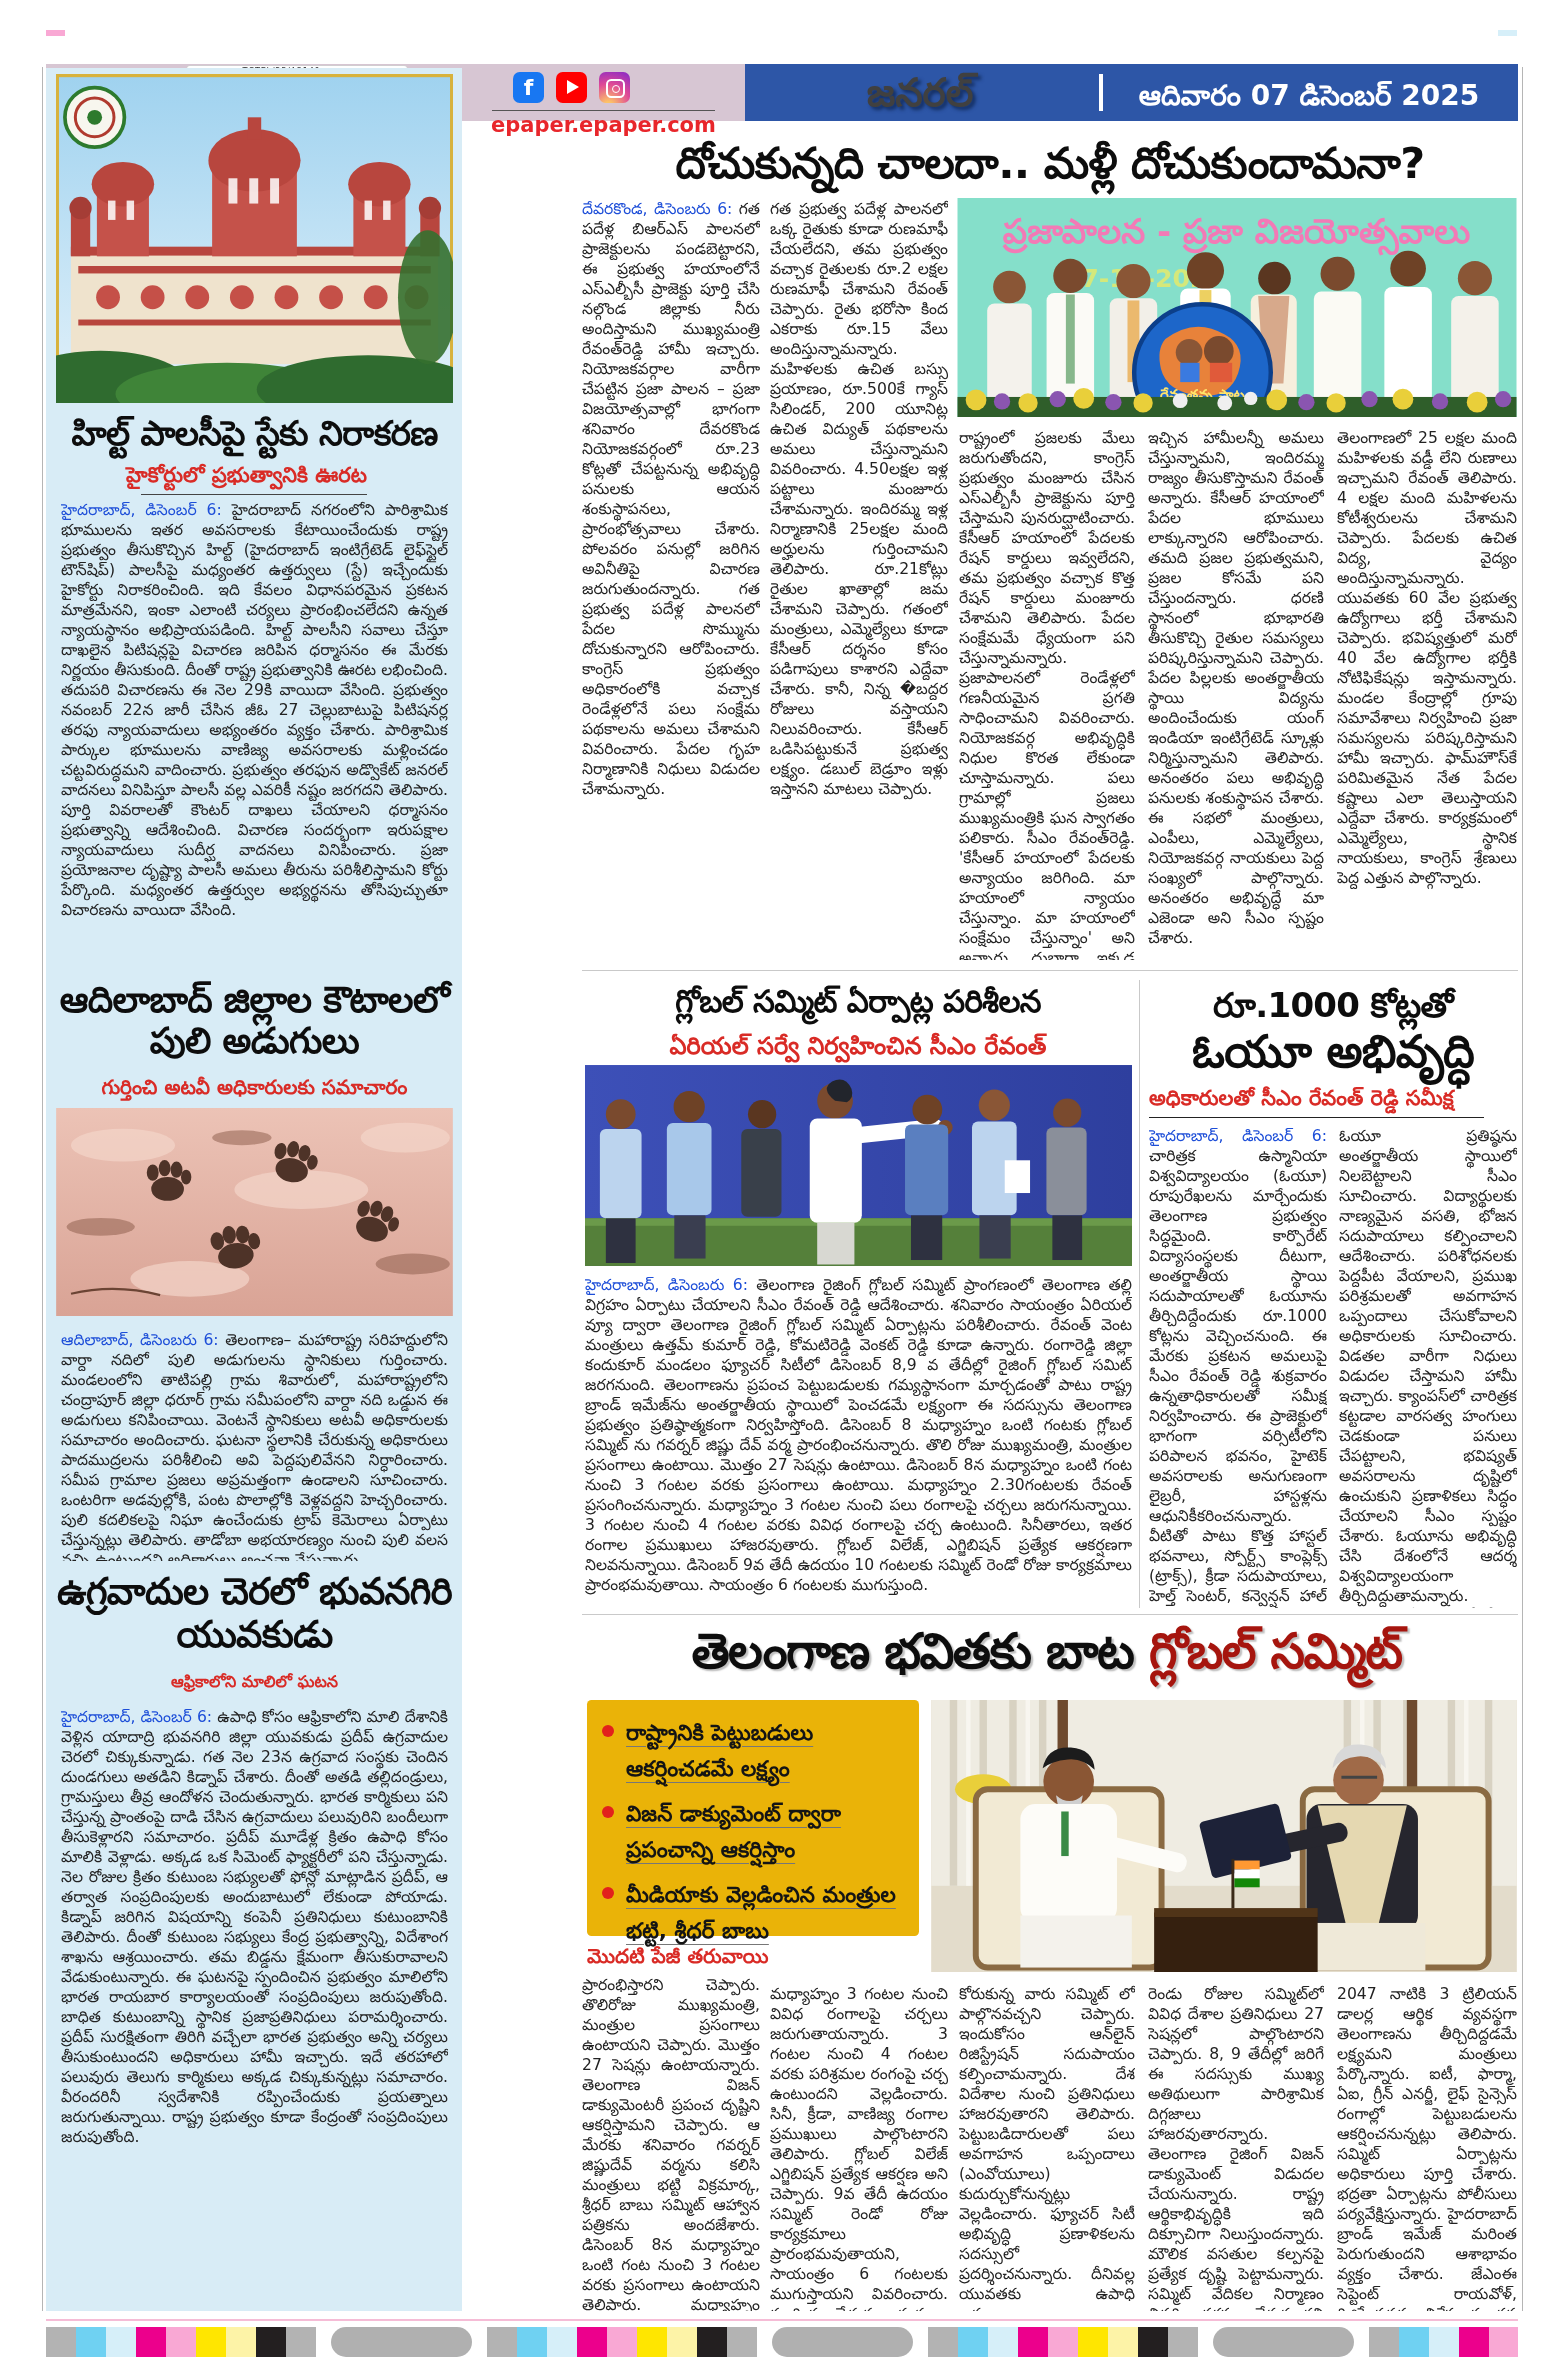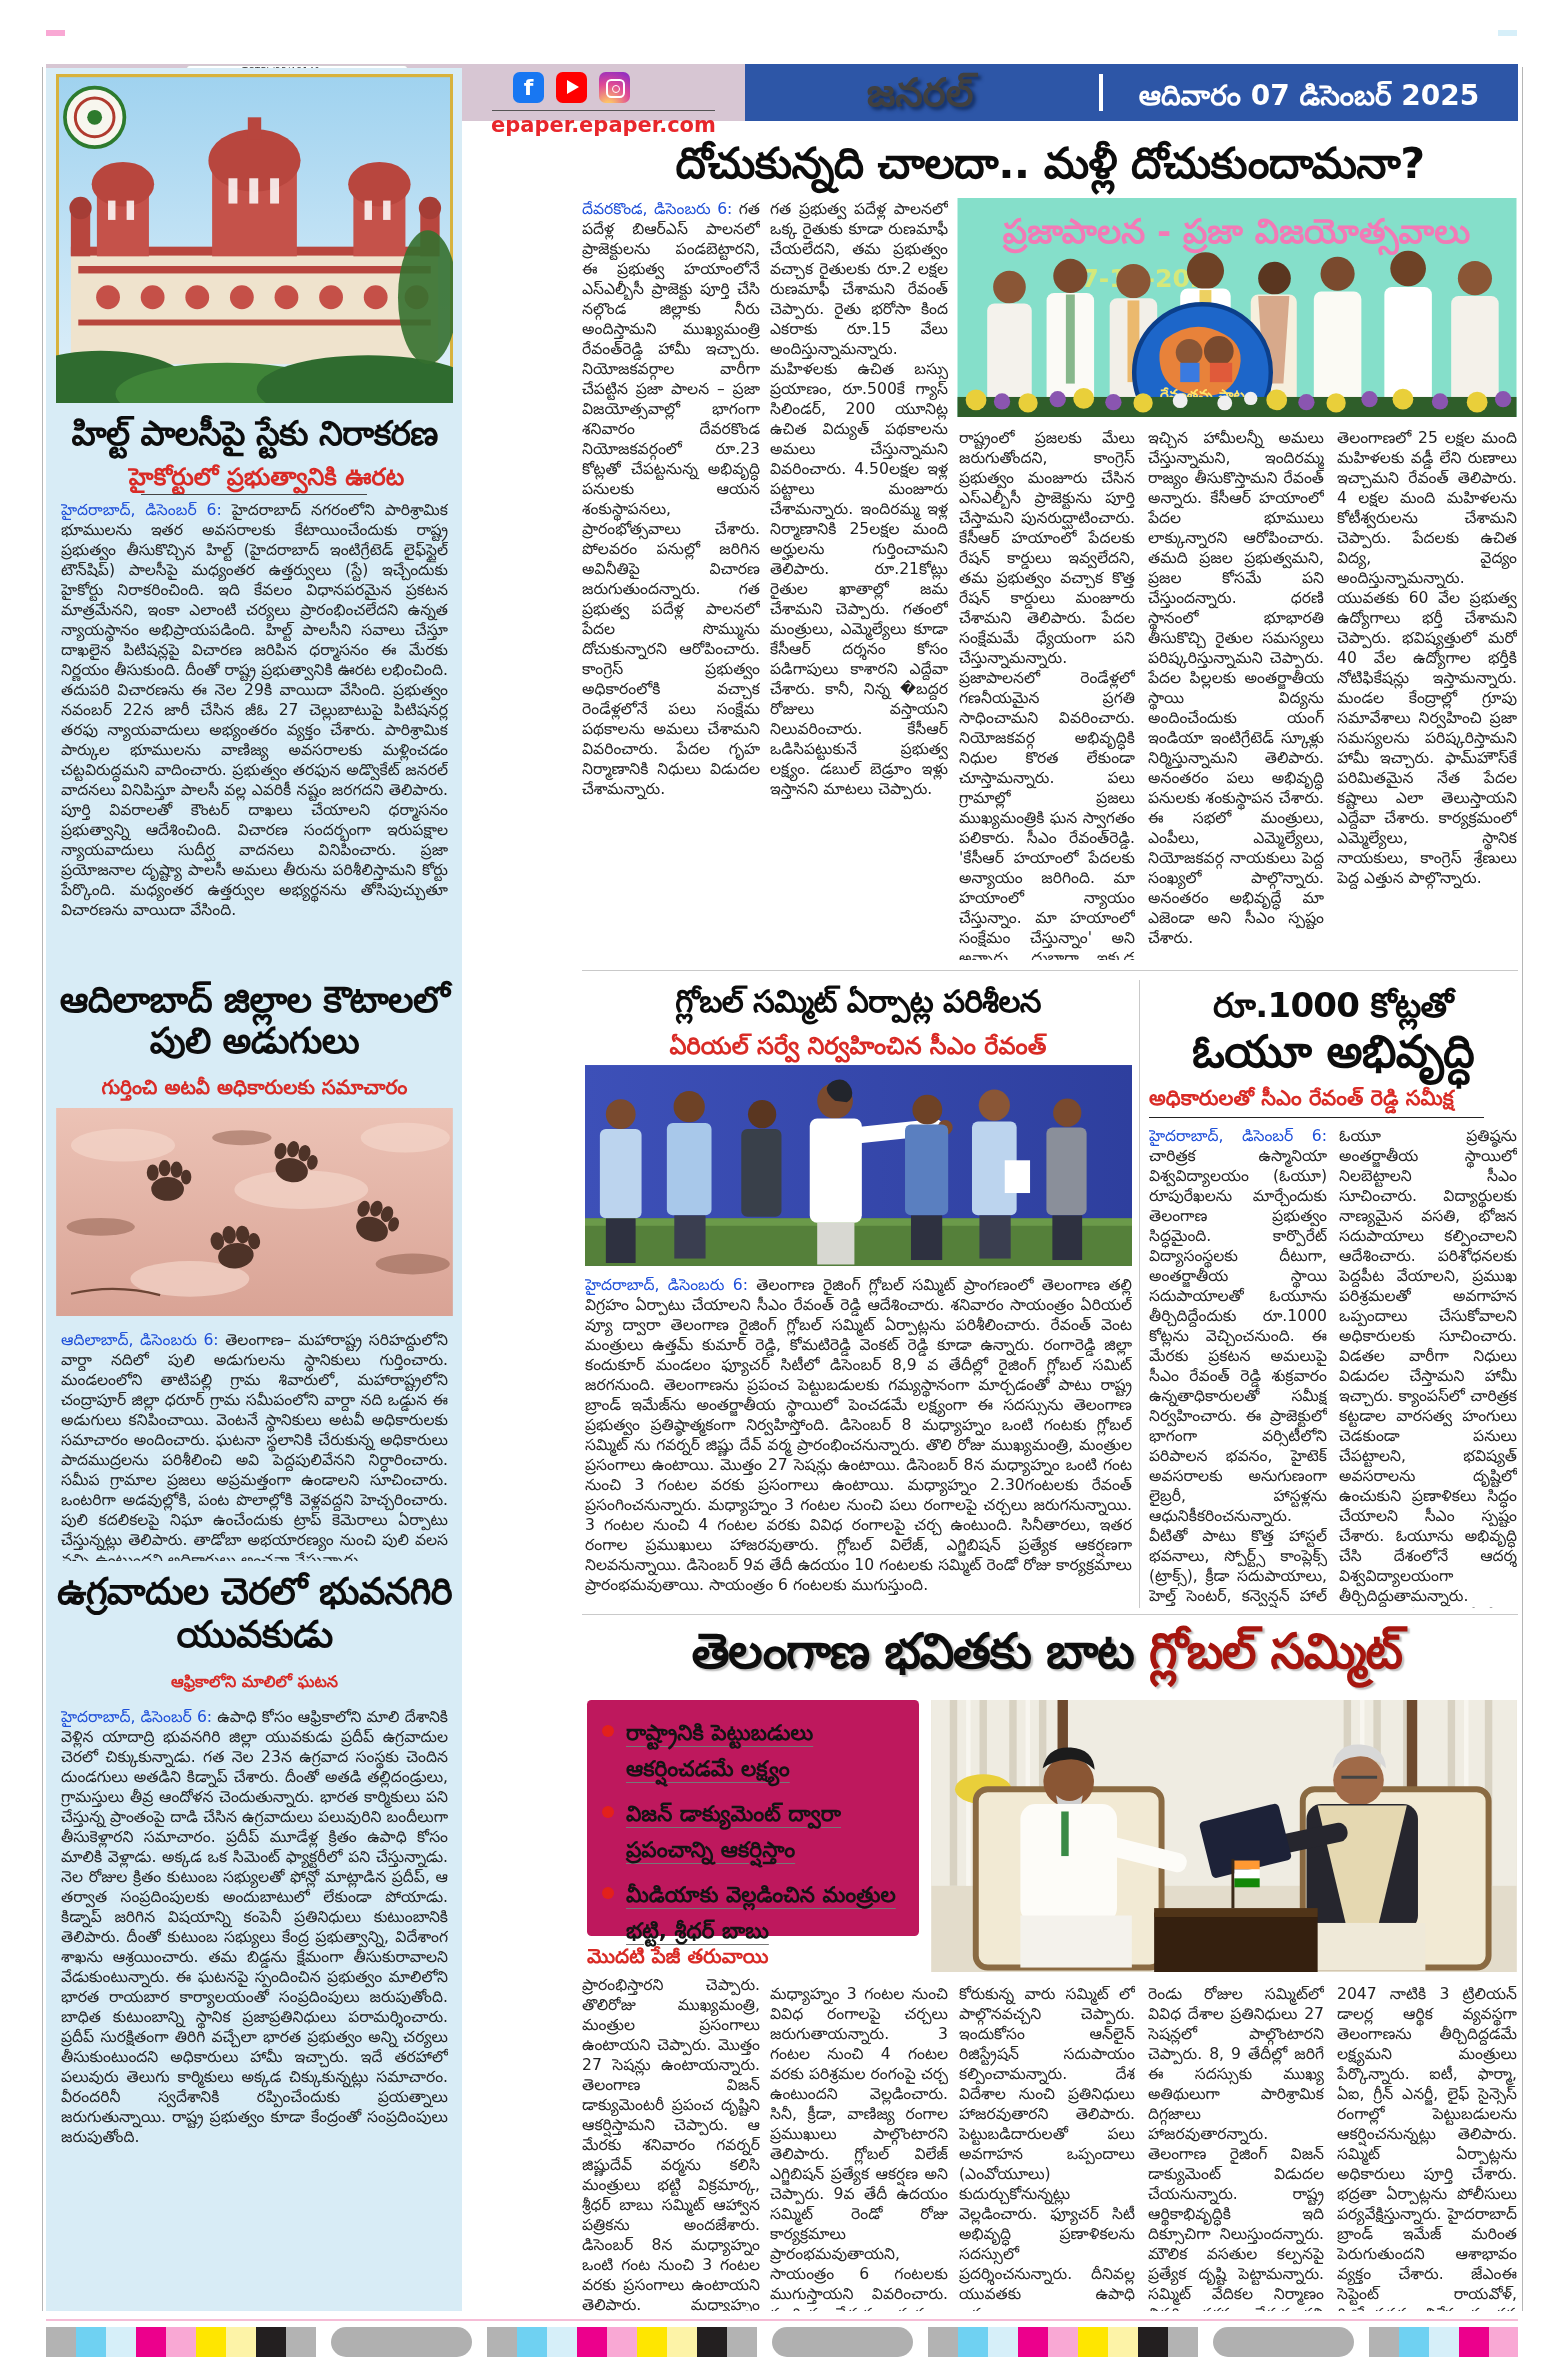--- a/index.html
+++ b/index.html
@@ -34,21 +34,21 @@
   .leftcol{background:#d8ecf6;}
   .headline{font-weight:bold;color:#0d0d0d;text-align:center;letter-spacing:-0.7px;}
   .subhead{color:#d92b26;font-weight:bold;text-align:center;}
   .sub-rule{border-top:1.1px solid #444;}
   .bodytext{font-size:15.6px;line-height:20px;text-align:justify;color:#222;overflow:hidden;}
   .dateline{font-weight:normal;color:#1d4ed8;}
   .photo{display:block;}
   
   .bighead-black{color:#0d0d0d;}
   .bighead-red{color:#a6150e;}
-  .bullet-box{background:#be185d;border-radius:4.5px;padding:15px 12px 7.4px 15px;box-sizing:border-box;}
+  .bullet-box{background:#eab308;border-radius:4.5px;padding:15px 12px 7.4px 15px;box-sizing:border-box;}
   .bullet-item{display:flex;gap:12px;margin-bottom:9px;}
   .bullet-dot{width:12px;height:12px;border-radius:50%;background:#e2211c;margin-top:10.4px;flex:none;}
   .bullet-text{font-size:21.6px;line-height:36px;font-weight:bold;color:#141414;
                text-decoration:underline;text-decoration-color:#777;text-decoration-thickness:0.7px;text-underline-offset:6px;}
   .continued{color:#d92b26;font-size:20px;font-weight:bold;}
   
   .cbar{display:flex;align-items:center;overflow:hidden;}
   .cb-sq{width:30px;height:30px;flex:none;}
   .cb-bar{width:141px;height:30px;border-radius:15px;flex:none;margin:0 15px;}
   .vrule{background:#c9c9c9;width:0.7px;}
@@ -152,21 +152,21 @@
     <ellipse cx="230" cy="430" rx="150" ry="42" fill="#3f8438"></ellipse>
     <ellipse cx="420" cy="424" rx="150" ry="46" fill="#2f6b2f"></ellipse>
     <ellipse cx="500" cy="300" rx="40" ry="90" fill="#35702f" opacity="0.9"></ellipse>
 
     <circle cx="52" cy="58" r="40" fill="#f7f6ee" stroke="#2d7a2d" stroke-width="5"></circle>
     <circle cx="52" cy="58" r="26" fill="none" stroke="#b03a2e" stroke-width="4"></circle>
     <circle cx="52" cy="58" r="10" fill="#2d7a2d"></circle>
   </svg>
 
   <div class="abs headline" style="left:52px;top:413px;width:405px;font-size:34px;">హిల్ట్ పాలసీపై స్టేకు నిరాకరణ</div>
-  <div class="abs subhead" style="left:64px;top:463px;width:405px;font-size:24px;">హైకోర్టులో ప్రభుత్వానికి ఊరట</div>
+  <div class="abs subhead" style="left:44px;top:463px;width:405px;font-size:21px;">హైకోర్టులో ప్రభుత్వానికి ఊరట</div>
   <div class="abs sub-rule" style="left:141px;top:494px;width:226px;"></div>
   <p class="abs bodytext" style="left:61px;top:500px;width:387px;height:461px;margin:0;">
     <b class="dateline">హైదరాబాద్, డిసెంబర్ 6:</b>
     <span>హైదరాబాద్ నగరంలోని పారిశ్రామిక భూములను ఇతర అవసరాలకు కేటాయించేందుకు రాష్ట్ర ప్రభుత్వం తీసుకొచ్చిన హిల్ట్ (హైదరాబాద్ ఇంటిగ్రేటెడ్ లైఫ్‌స్టైల్ టౌన్‌షిప్) పాలసీపై మధ్యంతర ఉత్తర్వులు (స్టే) ఇచ్చేందుకు హైకోర్టు నిరాకరించింది. ఇది కేవలం విధానపరమైన ప్రకటన మాత్రమేనని, ఇంకా ఎలాంటి చర్యలు ప్రారంభించలేదని ఉన్నత న్యాయస్థానం అభిప్రాయపడింది. హిల్ట్ పాలసీని సవాలు చేస్తూ దాఖలైన పిటిషన్లపై విచారణ జరిపిన ధర్మాసనం ఈ మేరకు నిర్ణయం తీసుకుంది. దీంతో రాష్ట్ర ప్రభుత్వానికి ఊరట లభించింది. తదుపరి విచారణను ఈ నెల 29కి వాయిదా వేసింది. ప్రభుత్వం నవంబర్ 22న జారీ చేసిన జీఓ 27 చెల్లుబాటుపై పిటిషనర్ల తరఫు న్యాయవాదులు అభ్యంతరం వ్యక్తం చేశారు. పారిశ్రామిక పార్కుల భూములను వాణిజ్య అవసరాలకు మళ్లించడం చట్టవిరుద్ధమని వాదించారు. ప్రభుత్వం తరఫున అడ్వొకేట్ జనరల్ వాదనలు వినిపిస్తూ పాలసీ వల్ల ఎవరికీ నష్టం జరగదని తెలిపారు. పూర్తి వివరాలతో కౌంటర్ దాఖలు చేయాలని ధర్మాసనం ప్రభుత్వాన్ని ఆదేశించింది. విచారణ సందర్భంగా ఇరుపక్షాల న్యాయవాదులు సుదీర్ఘ వాదనలు వినిపించారు. ప్రజా ప్రయోజనాల దృష్ట్యా పాలసీ అమలు తీరును పరిశీలిస్తామని కోర్టు పేర్కొంది. మధ్యంతర ఉత్తర్వుల అభ్యర్థనను తోసిపుచ్చుతూ విచారణను వాయిదా వేసింది.</span>
   </p>
 
   <div class="abs headline" style="left:52px;top:979px;width:405px;font-size:36px;line-height:1.15;">ఆదిలాబాద్ జిల్లాల కౌటాలలో పులి అడుగులు</div>
   <div class="abs subhead" style="left:52px;top:1075px;width:405px;font-size:20px;">గుర్తించి అటవీ అధికారులకు సమాచారం</div>
   <svg class="abs photo" style="left:56px;top:1108px;" width="397" height="208" viewBox="0 0 534 280">
     <defs>

